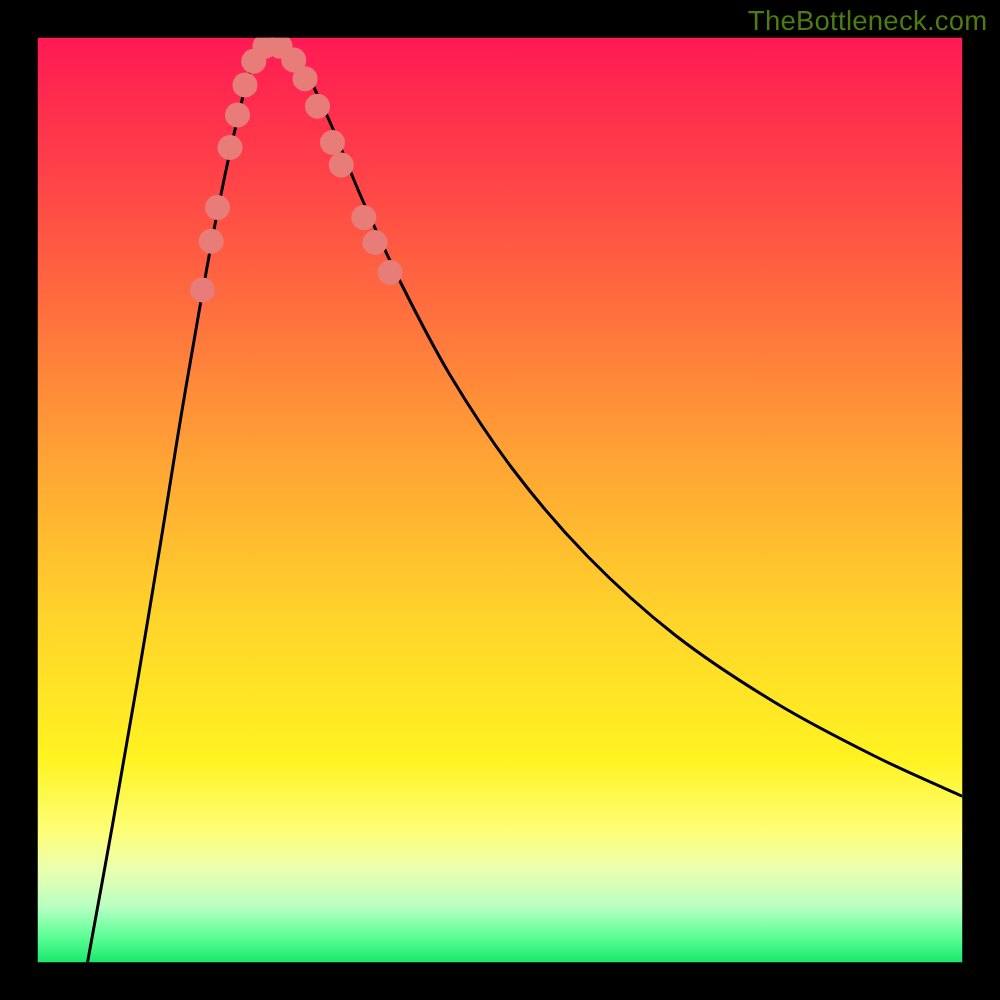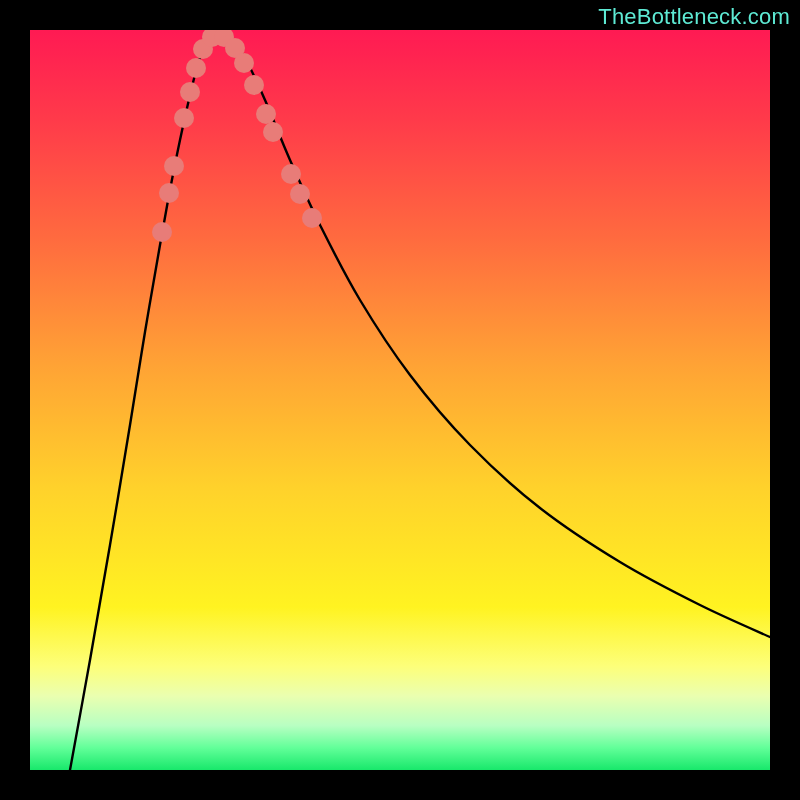--- a/index.html
+++ b/index.html
@@ -40,21 +40,21 @@
       #eaffb0 90%,
       #b8ffc2 94%,
       #62ff99 97%,
       #18e86b 100%
     );
   }
   .watermark {
     position: absolute;
     top: 4px;
     right: 10px;
-    color: #5eead4;
+    color: #4d7c0f;
     font-size: 22px;
     letter-spacing: 0.2px;
     font-weight: 500;
   }
   svg.curve {
     position: absolute;
     left: 0; top: 0;
     width: 740px; height: 740px;
   }
 </style>

